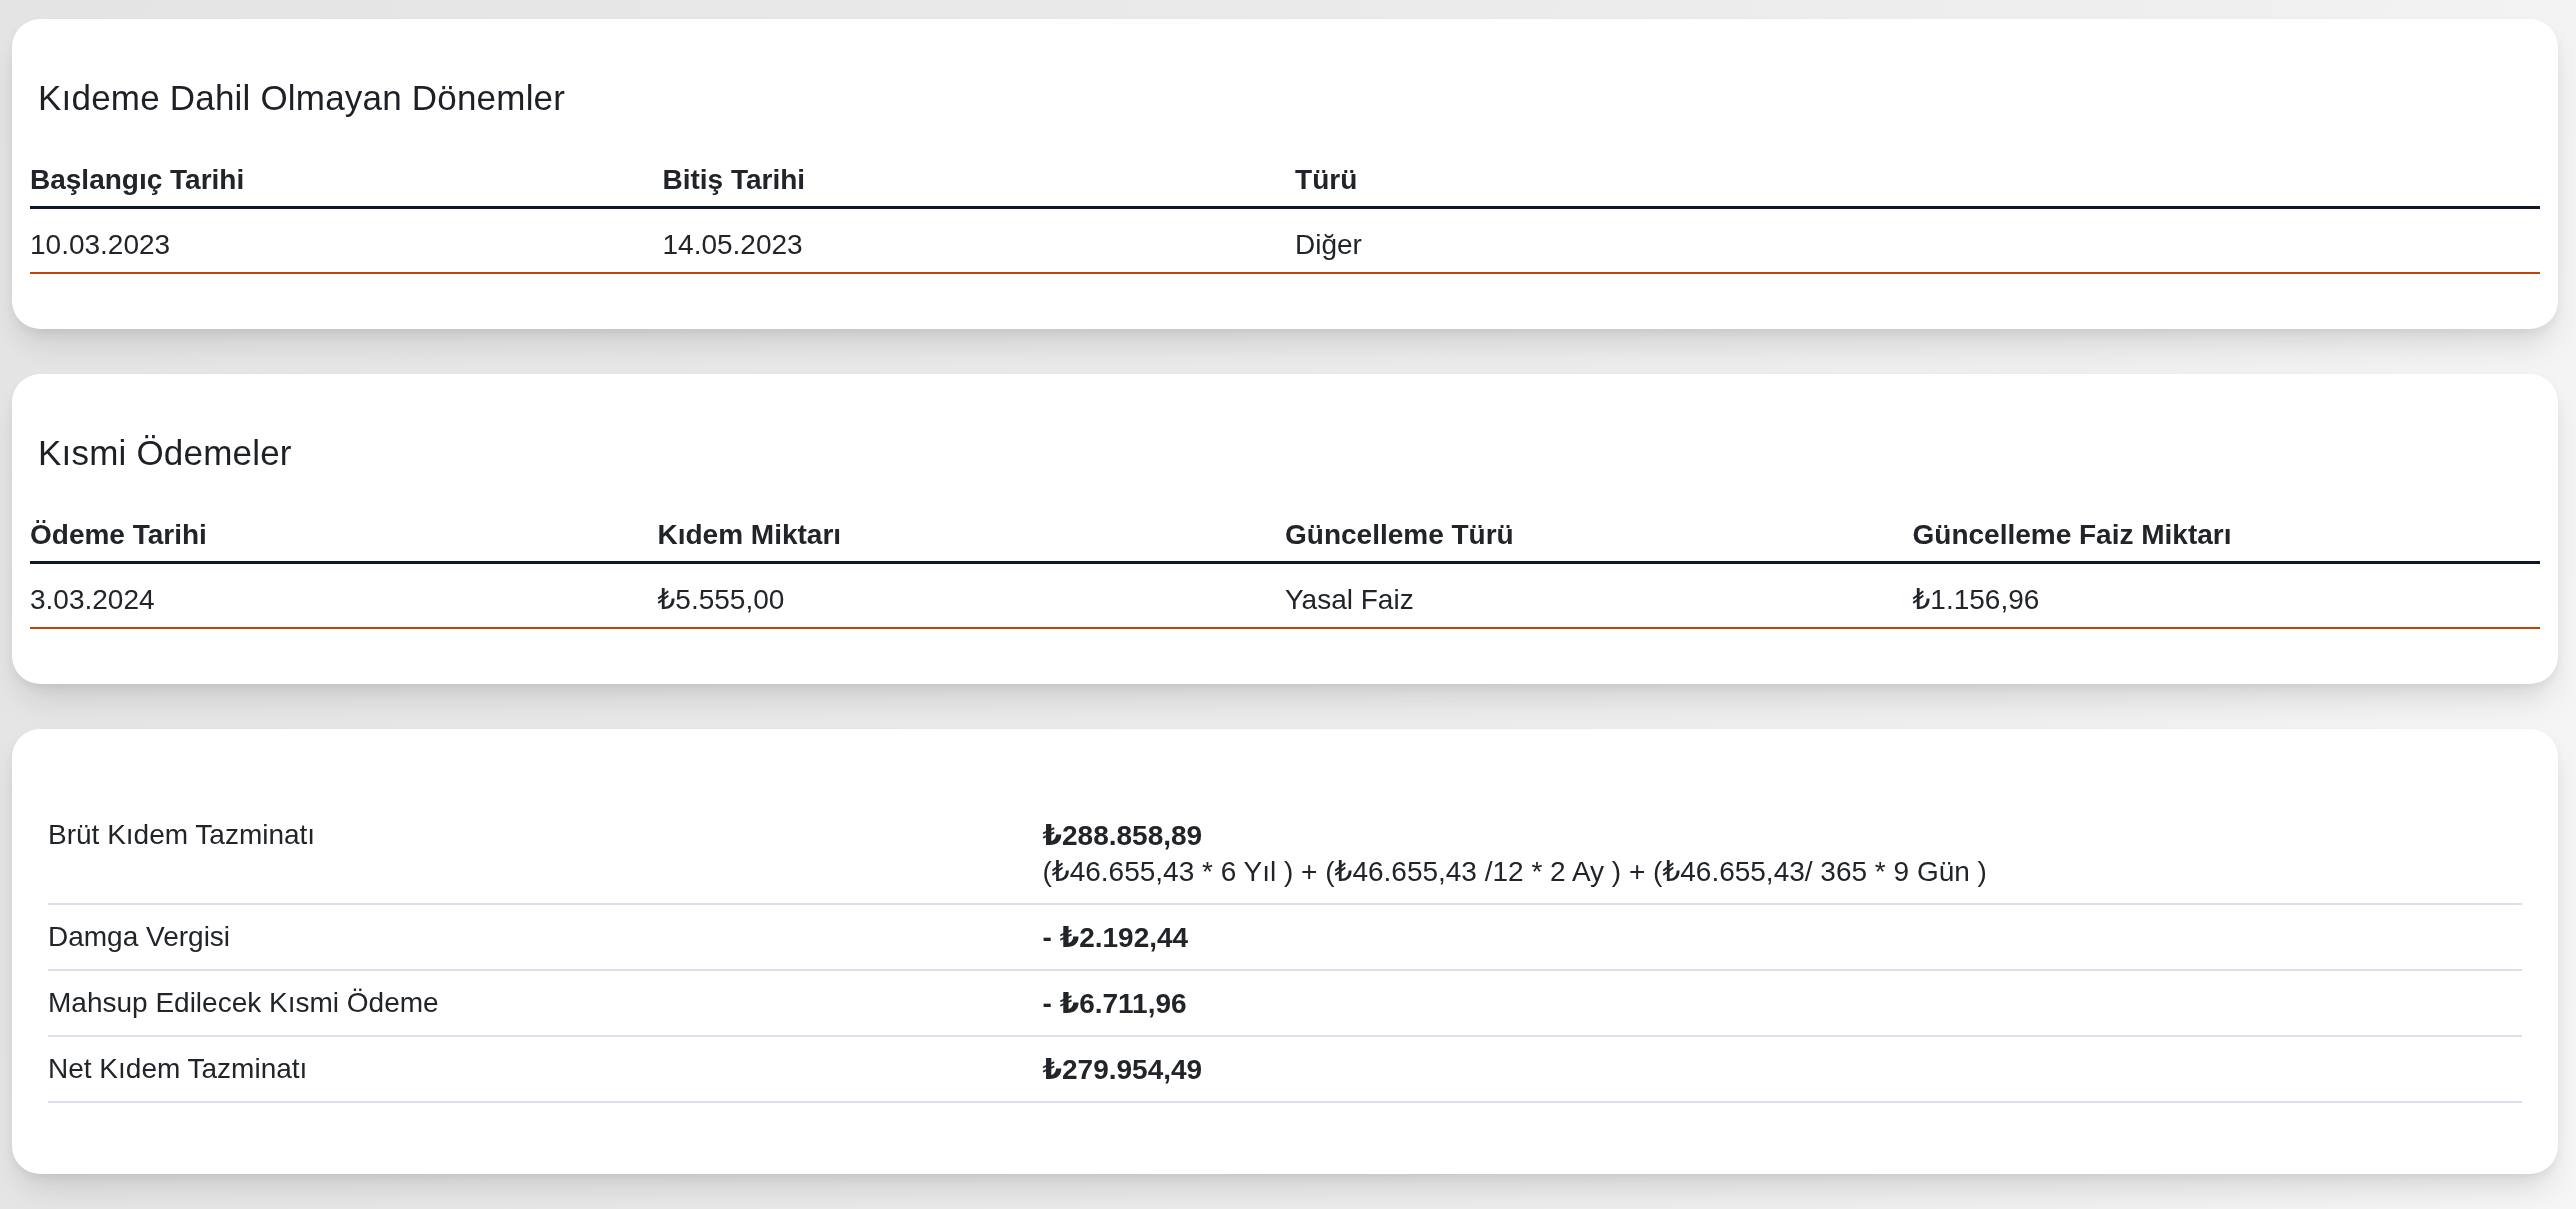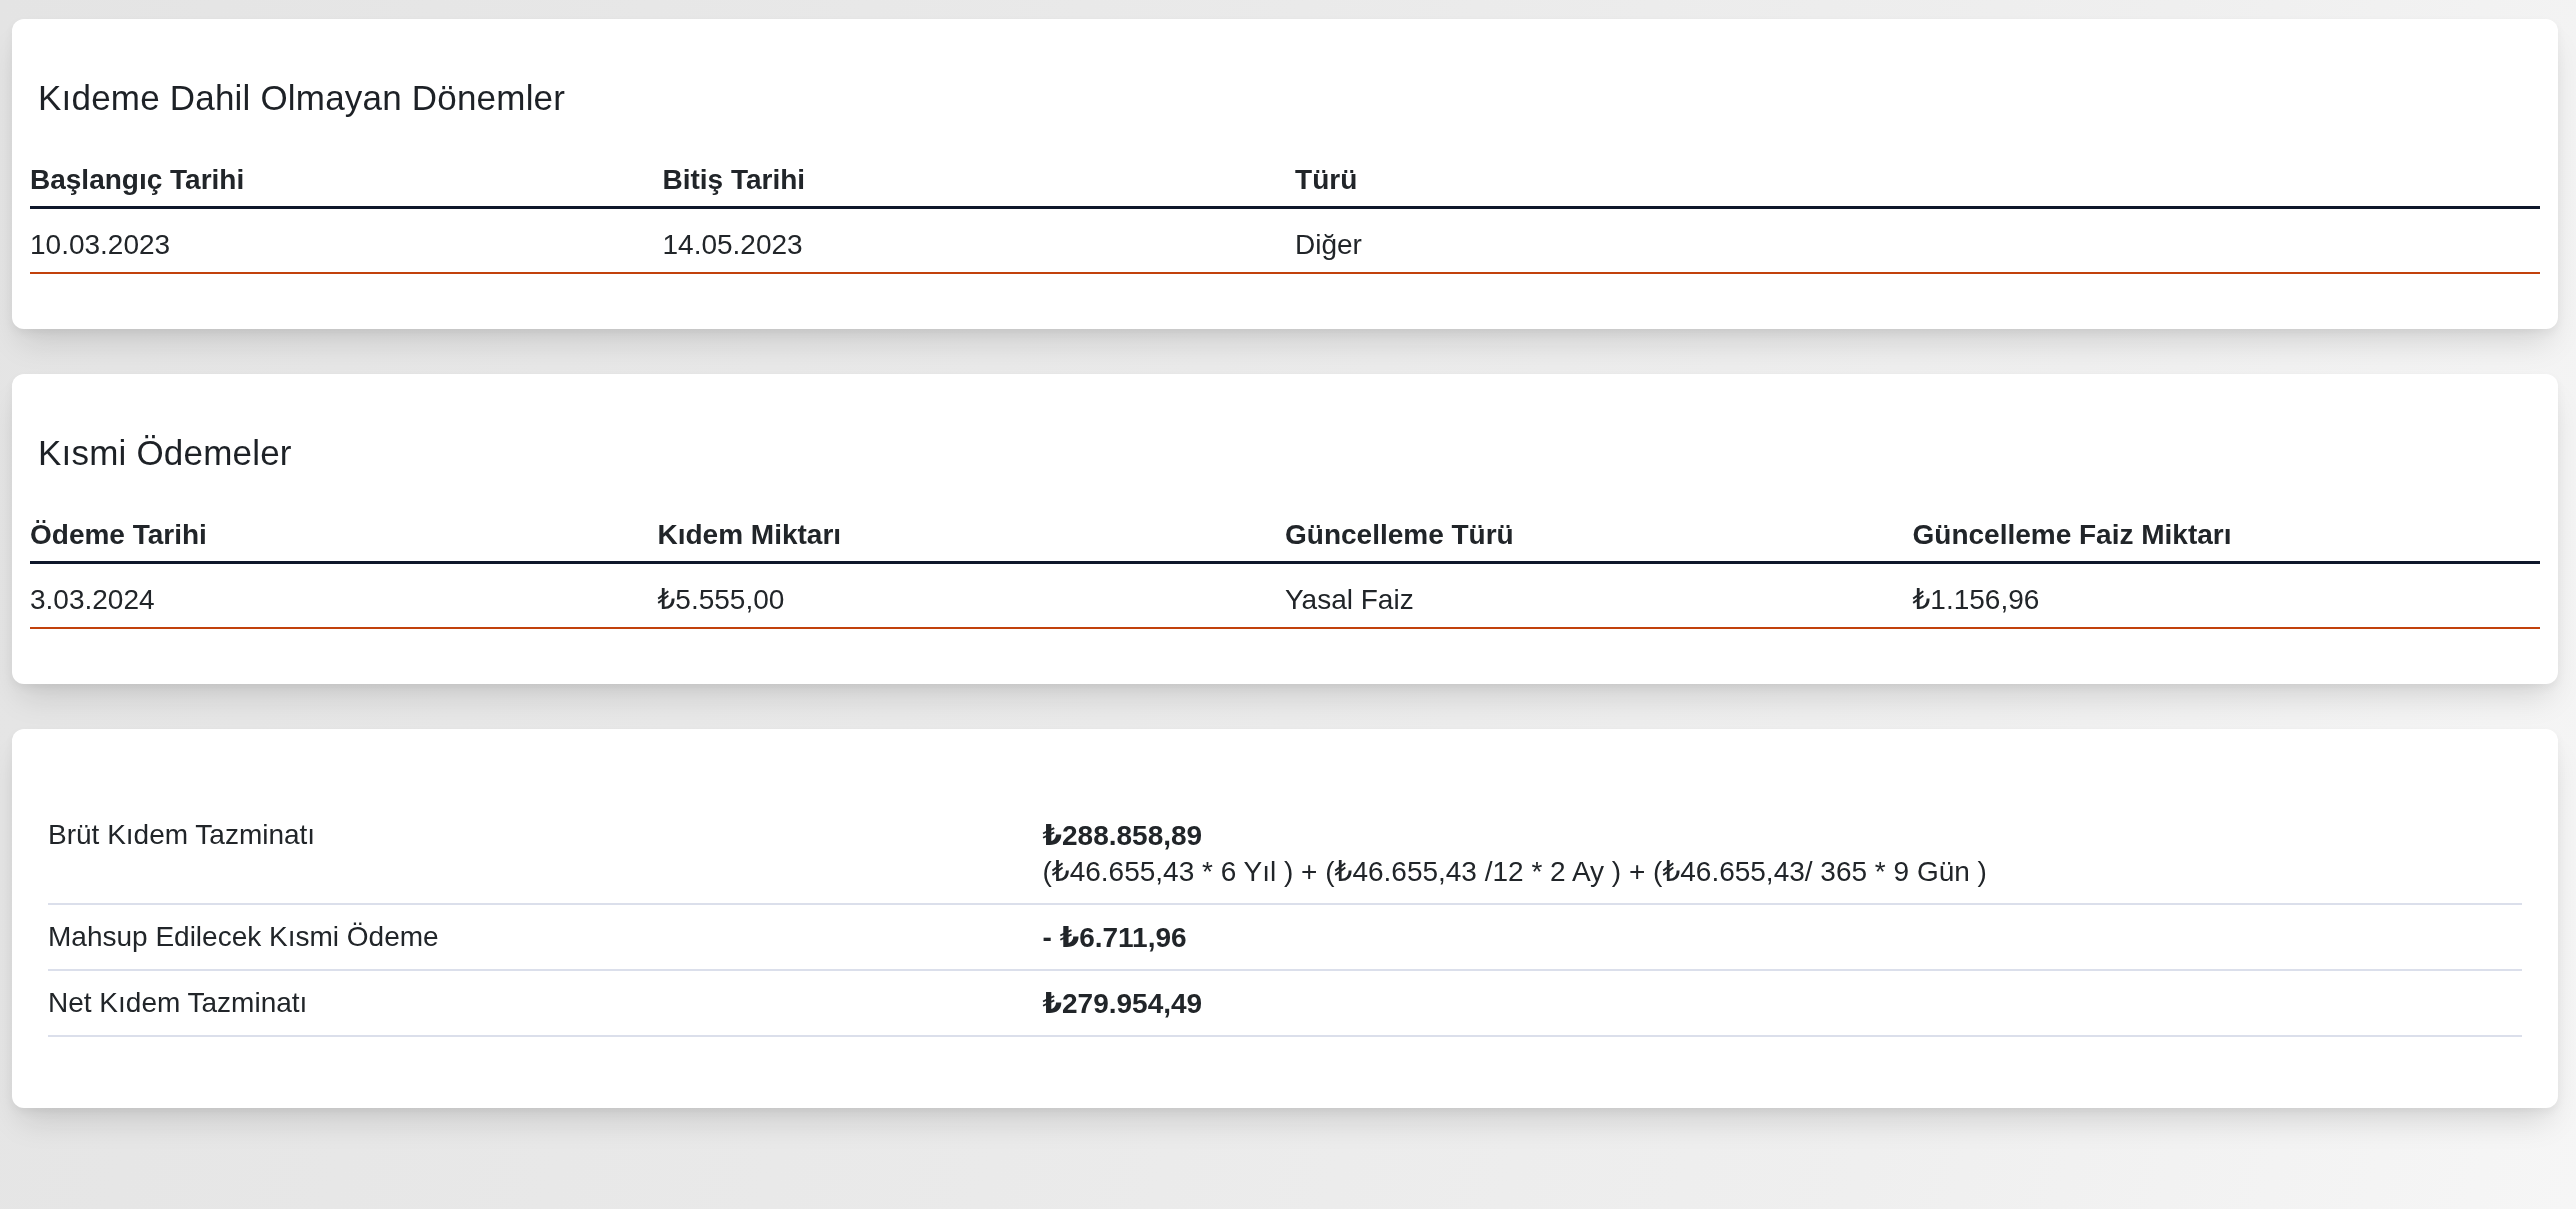--- a/index.html
+++ b/index.html
@@ -16,21 +16,21 @@
   }
 
   .page {
     padding: 19px 18px 20px 12px;
     width: 2576px;
   }
 
   .card {
     width: 2546px;
     background: #ffffff;
-    border-radius: 12px;
+    border-radius: 28px;
     padding: 58px 18px 55px 18px;
     box-shadow: 0 20px 32px -8px rgba(0,0,0,0.13), 0 4px 10px rgba(0,0,0,0.05);
   }
   .card + .card { margin-top: 45px; }
 
   .card-title {
     font-size: 35px;
     line-height: 42px;
     font-weight: 500;
     letter-spacing: 0.2px;
@@ -131,20 +131,26 @@
     <table class="calc-table">
       <tbody>
           <tr>
             <td class="calc-label">Brüt Kıdem Tazminatı</td>
             <td>
               <div class="calc-value-main">₺288.858,89</div>
               <div class="calc-value-formula">(₺46.655,43 * 6 Yıl ) + (₺46.655,43 /12 * 2 Ay ) + (₺46.655,43/ 365 * 9 Gün )</div>
             </td>
           </tr>
           <tr>
+            <td class="calc-label">Damga Vergisi</td>
+            <td>
+              <div class="calc-value-main">- ₺2.192,44</div>
+            </td>
+          </tr>
+          <tr>
             <td class="calc-label">Mahsup Edilecek Kısmi Ödeme</td>
             <td>
               <div class="calc-value-main">- ₺6.711,96</div>
             </td>
           </tr>
           <tr>
             <td class="calc-label">Net Kıdem Tazminatı</td>
             <td>
               <div class="calc-value-main">₺279.954,49</div>
             </td>

